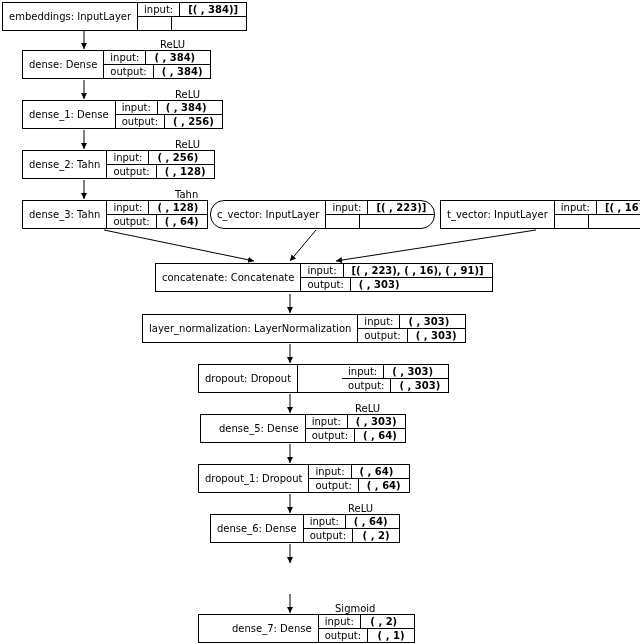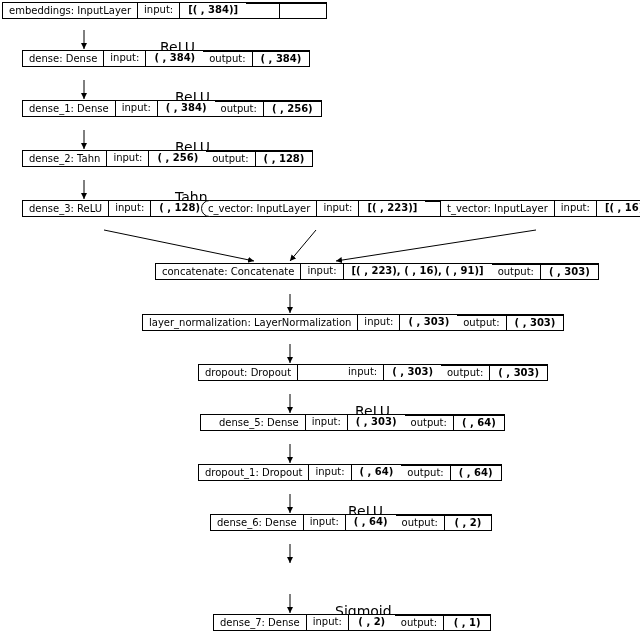--- a/index.html
+++ b/index.html
@@ -36,21 +36,21 @@
   .node .namecell {
     display: flex;
     align-items: center;
     justify-content: center;
     padding: 2px 6px;
     border-right: 1px solid #000;
     white-space: nowrap;
   }
   .node .iotable {
     display: flex;
-    flex-direction: row;
+    flex-direction: column;
   }
   .node .row {
     display: flex;
     flex-direction: row;
   }
   .node .row + .row { border-top: 1px solid #000; }
   .node .kcell {
     padding: 1px 6px;
     border-right: 1px solid #000;
     white-space: nowrap;
@@ -58,21 +58,21 @@
   }
   .node .vcell {
     padding: 1px 8px;
     white-space: nowrap;
     text-align: center;
     min-width: 46px;
     font-weight: bold;
   }
   .activation {
     position: absolute;
-    font-size: 14px;
+    font-size: 10px;
     white-space: nowrap;
   }
 </style>
 </head>
 <body>
 <div class="canvas">
 
 <svg class="arrows">
   <defs>
     <marker id="ah" markerWidth="8" markerHeight="8" refX="6" refY="3" orient="auto">
@@ -149,34 +149,34 @@
         </div>
     <div class="row">
           <div class="kcell">output:</div>
           <div class="vcell">( , 128)</div>
         </div>
   </div>
 </div>
 
 <div class="activation" style="left:175px; top:189px;text-align:center;">Tahn</div>
 <div class="node" style="left:22px; top:200px;">
-  <div class="namecell">dense_3: ReLU</div>
+  <div class="namecell">dense_3: Tahn</div>
   <div class="iotable">
     <div class="row">
           <div class="kcell">input:</div>
           <div class="vcell">( , 128)</div>
         </div>
     <div class="row">
           <div class="kcell">output:</div>
           <div class="vcell">( , 64)</div>
         </div>
   </div>
 </div>
 
-<div class="node" style="left:201px; top:200px;border-radius:14px;">
+<div class="node" style="left:210px; top:200px;border-radius:14px;">
   <div class="namecell">c_vector: InputLayer</div>
   <div class="iotable">
     <div class="row">
           <div class="kcell">input:</div>
           <div class="vcell">[( , 223)]</div>
         </div>
     <div class="row">
           <div class="kcell" style="min-width:34px;">&nbsp;</div>
           <div class="vcell">&nbsp;</div>
         </div>
@@ -277,21 +277,21 @@
           <div class="vcell">( , 64)</div>
         </div>
     <div class="row">
           <div class="kcell">output:</div>
           <div class="vcell">( , 2)</div>
         </div>
   </div>
 </div>
 
 <div class="activation" style="left:335px; top:603px;">Sigmoid</div>
-<div class="node" style="left:213px; top:614px;">
+<div class="node" style="left:198px; top:614px;padding-left:27px;">
   <div class="namecell">dense_7: Dense</div>
   <div class="iotable">
     <div class="row">
           <div class="kcell">input:</div>
           <div class="vcell">( , 2)</div>
         </div>
     <div class="row">
           <div class="kcell">output:</div>
           <div class="vcell">( , 1)</div>
         </div>

